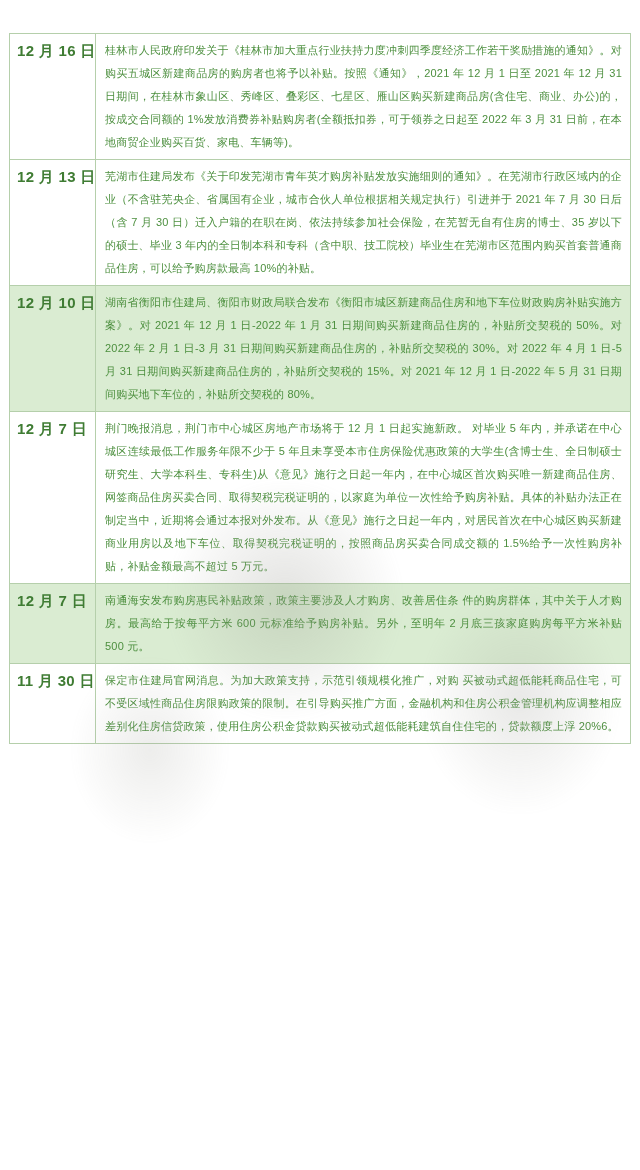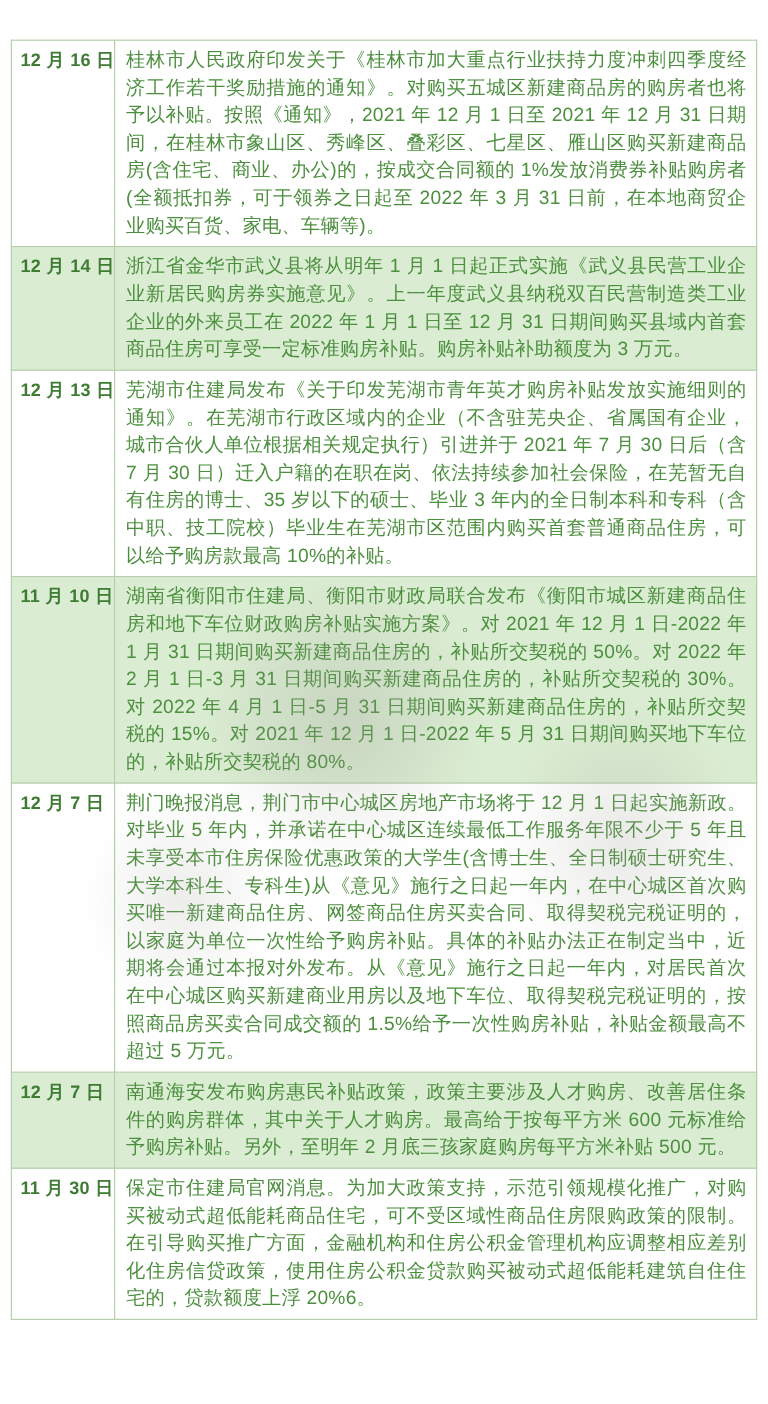--- a/index.html
+++ b/index.html
@@ -18,21 +18,21 @@
   }
   .table-wrap{position:relative;z-index:1;}
   table.policy{
     border-collapse:collapse;table-layout:fixed;
     width:622px;margin:33px 9px 0 9px;
   }
   td{
     border:1px solid var(--border);
     vertical-align:top;
     color:var(--text);
-    font-size:16px;line-height:23px;
+    font-size:11px;line-height:23px;
   }
   td.date-cell{
     width:86px;
     font-size:15px;font-weight:700;color:var(--date);
     padding:5px 2px 17px 7px;white-space:nowrap;
     letter-spacing:.3px;
   }
   td.content-cell{
     padding:5px 8px 5px 9px;
     text-align:justify;text-justify:inter-ideograph;
@@ -57,30 +57,26 @@
   <div class="blob b3"></div>
 </div>
 
 <div class="table-wrap">
   <table class="policy">
     <tbody>
         <tr>
     <td class="date-cell">12 月 16 日</td>
     <td class="content-cell">桂林市人民政府印发关于《桂林市加大重点行业扶持力度冲刺四季度经济工作若干奖励措施的通知》。对购买五城区新建商品房的购房者也将予以补贴。按照《通知》，2021 年 12 月 1 日至 2021 年 12 月 31 日期间，在桂林市象山区、秀峰区、叠彩区、七星区、雁山区购买新建商品房(含住宅、商业、办公)的，按成交合同额的 1%发放消费券补贴购房者(全额抵扣券，可于领券之日起至 2022 年 3 月 31 日前，在本地商贸企业购买百货、家电、车辆等)。</td>
   </tr>
-        <tr class="alt">
-    <td class="date-cell">12 月 14 日</td>
-    <td class="content-cell">浙江省金华市武义县将从明年 1 月 1 日起正式实施《武义县民营工业企业新居民购房券实施意见》。上一年度武义县纳税双百民营制造类工业企业的外来员工在 2022 年 1 月 1 日至 12 月 31 日期间购买县域内首套商品住房可享受一定标准购房补贴。购房补贴补助额度为 3 万元。</td>
-  </tr>
         <tr>
     <td class="date-cell">12 月 13 日</td>
     <td class="content-cell">芜湖市住建局发布《关于印发芜湖市青年英才购房补贴发放实施细则的通知》。在芜湖市行政区域内的企业（不含驻芜央企、省属国有企业，城市合伙人单位根据相关规定执行）引进并于 2021 年 7 月 30 日后（含 7 月 30 日）迁入户籍的在职在岗、依法持续参加社会保险，在芜暂无自有住房的博士、35 岁以下的硕士、毕业 3 年内的全日制本科和专科（含中职、技工院校）毕业生在芜湖市区范围内购买首套普通商品住房，可以给予购房款最高 10%的补贴。</td>
   </tr>
         <tr class="alt">
-    <td class="date-cell">11 月 10 日</td>
+    <td class="date-cell">12 月 10 日</td>
     <td class="content-cell">湖南省衡阳市住建局、衡阳市财政局联合发布《衡阳市城区新建商品住房和地下车位财政购房补贴实施方案》。对 2021 年 12 月 1 日-2022 年 1 月 31 日期间购买新建商品住房的，补贴所交契税的 50%。对 2022 年 2 月 1 日-3 月 31 日期间购买新建商品住房的，补贴所交契税的 30%。对 2022 年 4 月 1 日-5 月 31 日期间购买新建商品住房的，补贴所交契税的 15%。对 2021 年 12 月 1 日-2022 年 5 月 31 日期间购买地下车位的，补贴所交契税的 80%。</td>
   </tr>
         <tr>
     <td class="date-cell">12 月 7 日</td>
     <td class="content-cell">荆门晚报消息，荆门市中心城区房地产市场将于 12 月 1 日起实施新政。 对毕业 5 年内，并承诺在中心城区连续最低工作服务年限不少于 5 年且未享受本市住房保险优惠政策的大学生(含博士生、全日制硕士研究生、大学本科生、专科生)从《意见》施行之日起一年内，在中心城区首次购买唯一新建商品住房、网签商品住房买卖合同、取得契税完税证明的，以家庭为单位一次性给予购房补贴。具体的补贴办法正在制定当中，近期将会通过本报对外发布。从《意见》施行之日起一年内，对居民首次在中心城区购买新建商业用房以及地下车位、取得契税完税证明的，按照商品房买卖合同成交额的 1.5%给予一次性购房补贴，补贴金额最高不超过 5 万元。</td>
   </tr>
         <tr class="alt">
     <td class="date-cell">12 月 7 日</td>
     <td class="content-cell">南通海安发布购房惠民补贴政策，政策主要涉及人才购房、改善居住条 件的购房群体，其中关于人才购房。最高给于按每平方米 600 元标准给予购房补贴。另外，至明年 2 月底三孩家庭购房每平方米补贴 500 元。</td>
   </tr>

